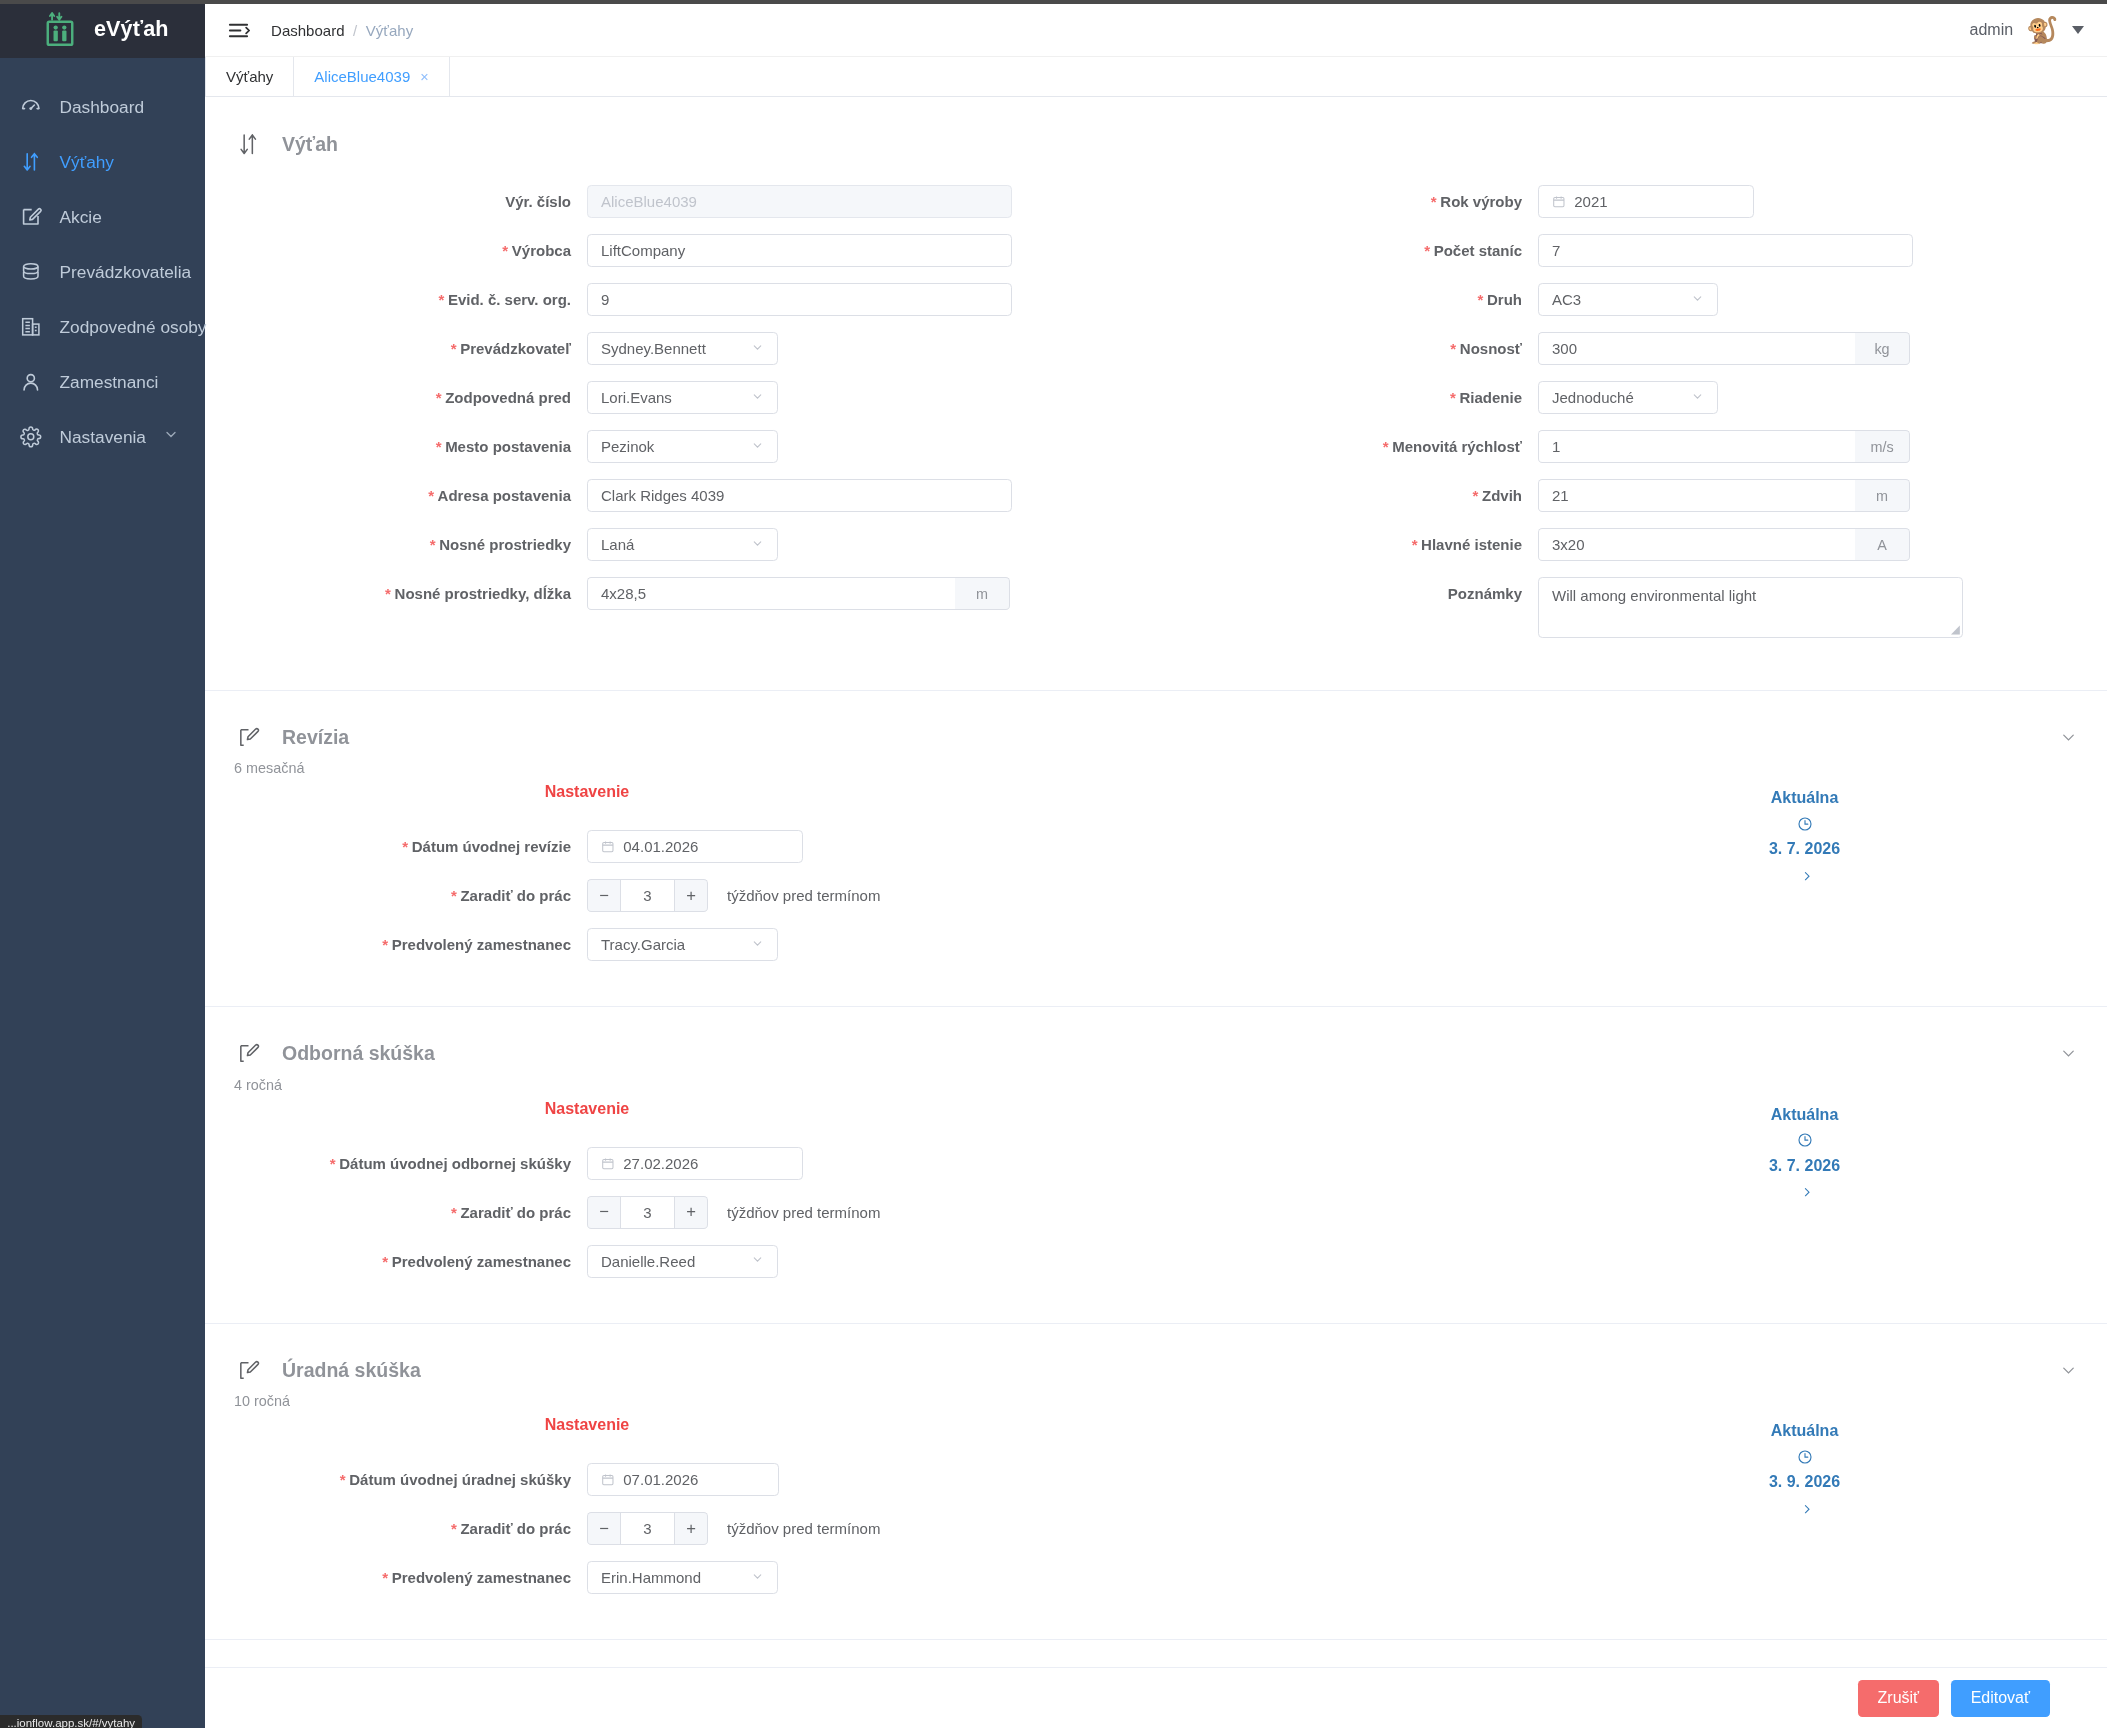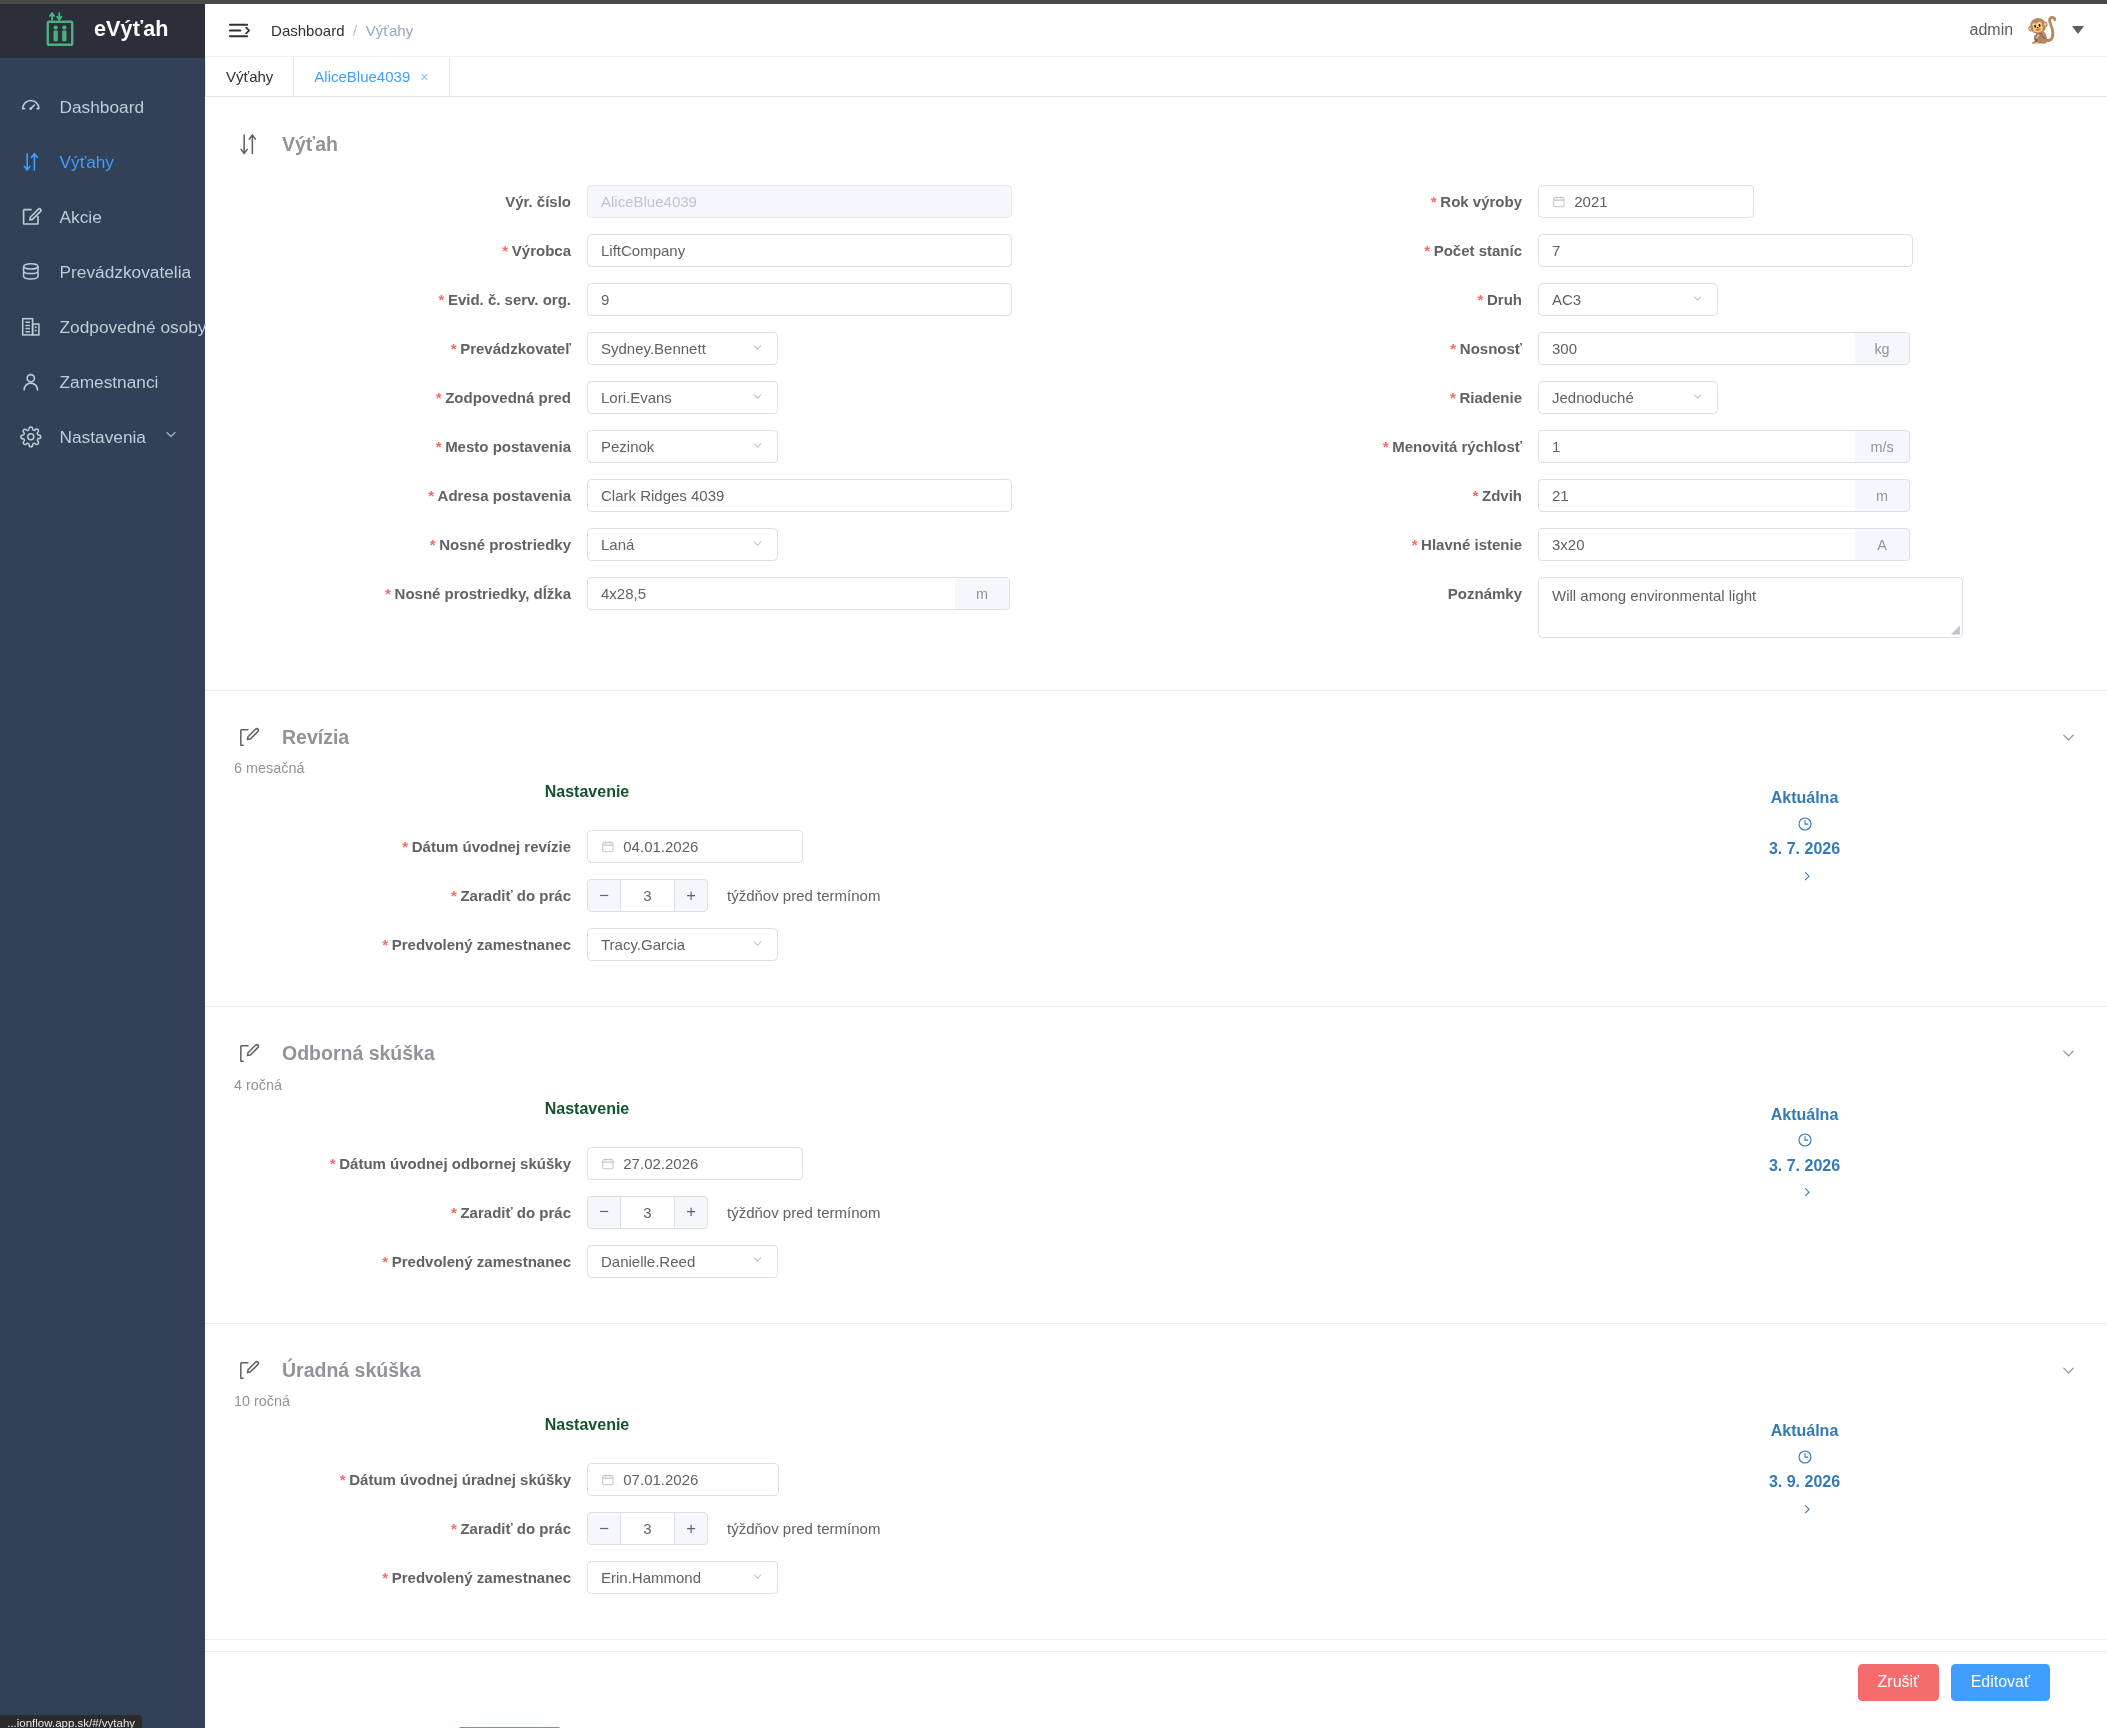--- a/index.html
+++ b/index.html
@@ -120,21 +120,21 @@
   .ta {
     width:425px; height:61px; border:0.7px solid #dcdfe6; border-radius:4.3px;
     padding:8.6px 13px; font-size:15px; color:#606266; position:relative; background:#fff;
   }
   .ta .handle { position:absolute; right:2.2px; bottom:1.4px; color:#c0c4cc; font-size:11.5px; }
 
   
   .rev-body { display:flex; padding:7.2px 0 29px 0; }
   .rev-left { width:951px; }
   .rev-right { width:951px; padding-top:5.8px; }
-  .nastavenie { font-size:16px; color:#14532d; font-weight:bold; text-align:center; width:764px; margin-bottom:29px; }
+  .nastavenie { font-size:16px; color:#ef4444; font-weight:bold; text-align:center; width:764px; margin-bottom:29px; }
   .aktualna {
     display:flex; align-items:center; gap:8.6px; color:#337ab7; font-size:16px;
     font-weight:bold; padding-left:346px; cursor:pointer;flex-direction:column;
   }
   .aktualna .clock { display:flex; align-items:center;}
   .aktualna .chev { color:#337ab7; font-weight:normal; font-size:17.3px; margin-left:5.8px; }
 
   
   .stepper { display:flex; height:33px; }
   .step-btn {
@@ -152,21 +152,21 @@
   
   .docs-body { padding:26px 0 32px 0; }
   .upload-btn {
     margin-left:252px; width:105px; height:37px; background:#409eff; color:#fff;
     border-radius:4.3px; display:flex; align-items:center; justify-content:center;
     font-size:14.4px; cursor:pointer;
   }
 
   
   .footer {
-    position:absolute; bottom:16px; left:205px; width:1903px; height:61px;
+    position:absolute; bottom:0; left:205px; width:1903px; height:61px;
     background:#ffffff; border-top:0.7px solid #ebeef5;
     display:flex; align-items:center; justify-content:flex-end; gap:11.5px; padding-right:58px;
     z-index:35;
   }
   .btn { height:37px; padding:0 20px; border-radius:4.3px; color:#fff; font-size:16px;
          display:flex; align-items:center; justify-content:center; cursor:pointer; }
   .btn.cancel { background:#f56c6c; }
   .btn.edit { background:#409eff; }
 
   

